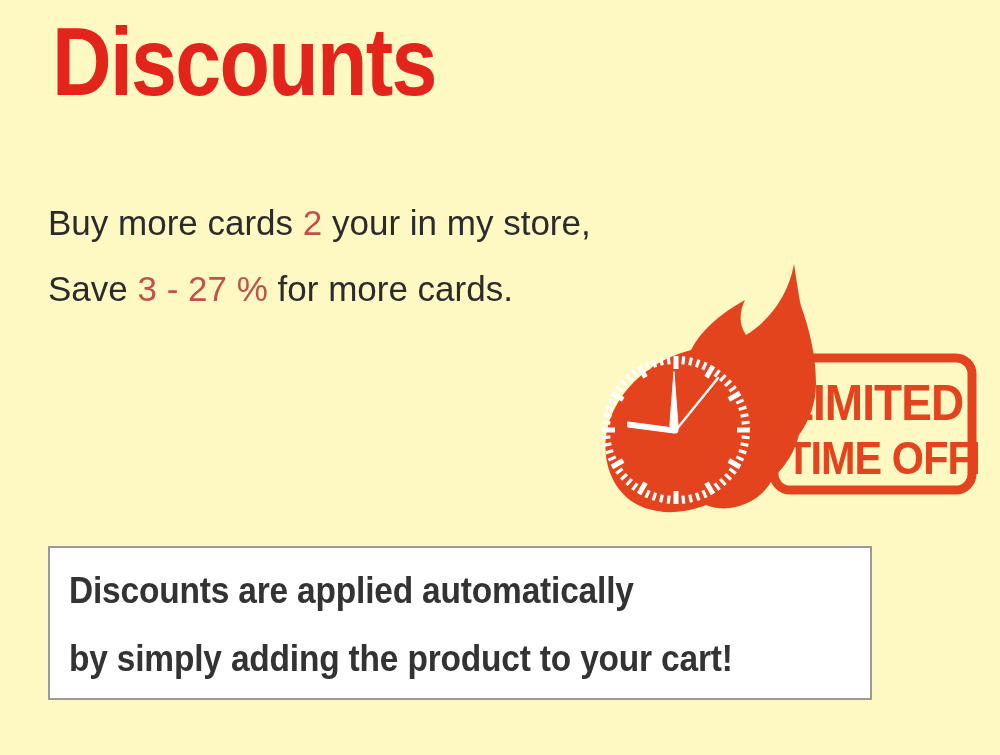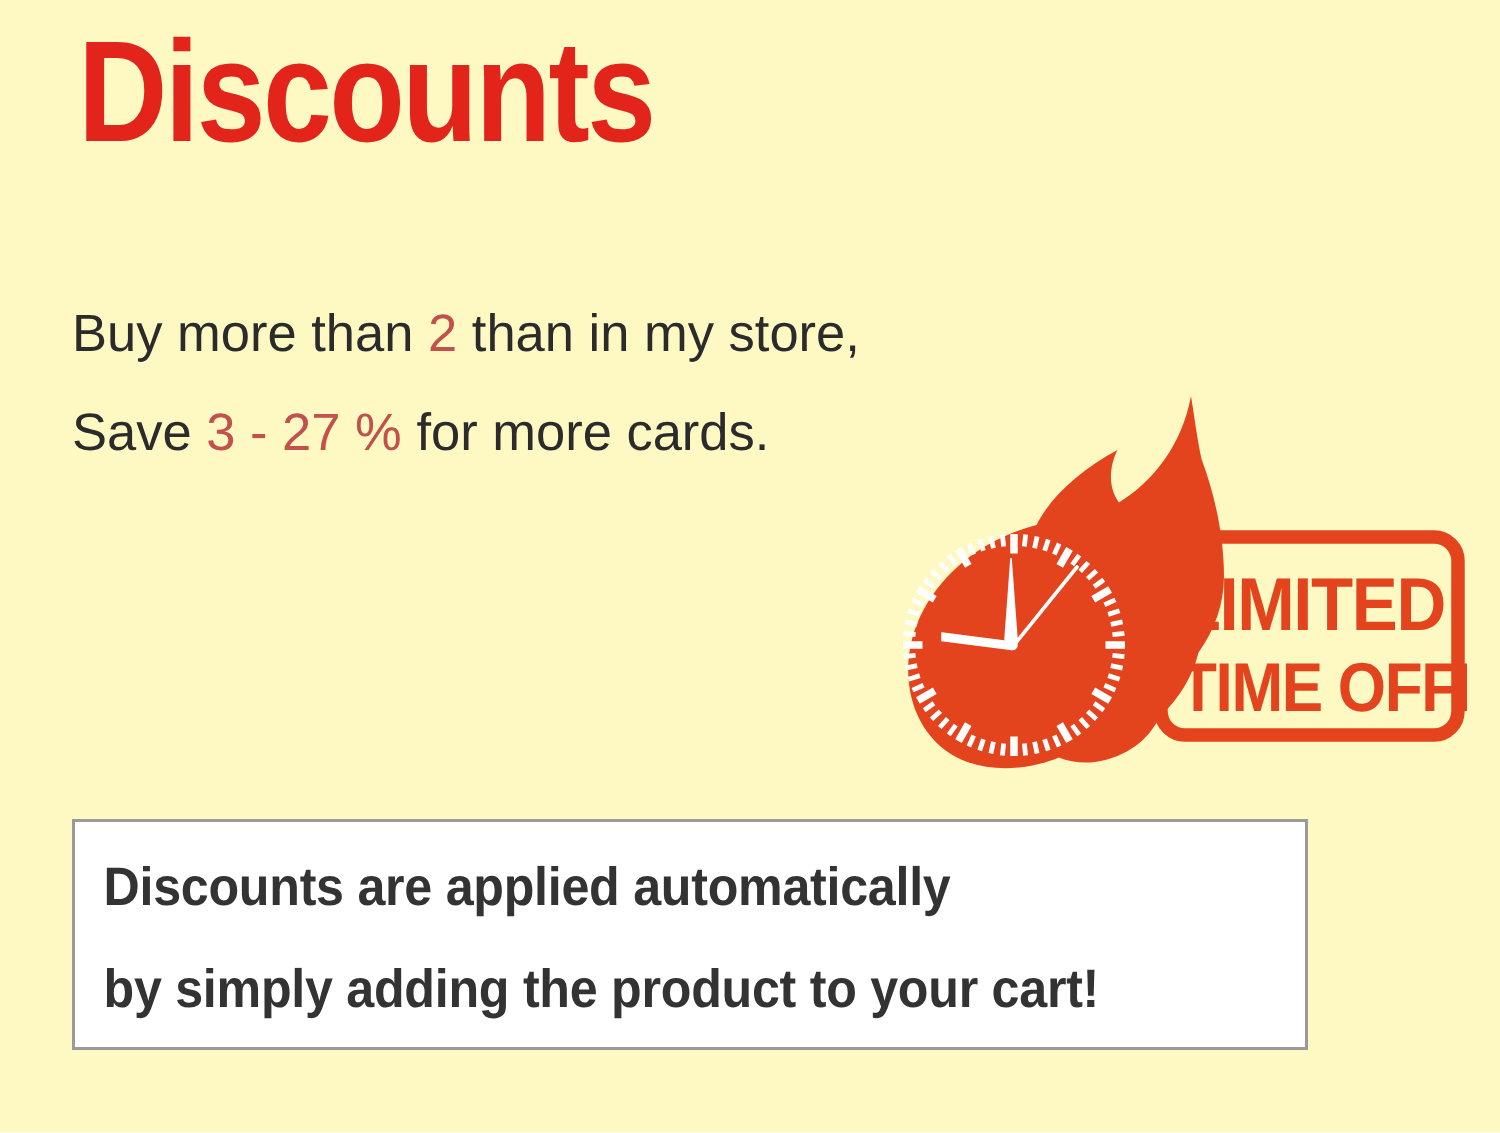--- a/index.html
+++ b/index.html
@@ -100,21 +100,21 @@
   .note-line-2 { top: 90px; }
 </style>
 </head>
 <body>
 
 <div id="banner">
 
   <div class="title">Discounts</div>
 
   <div class="copy-line copy-line-1">
-    <span>Buy more than </span><span class="accent">2</span><span> than in my store,</span>
+    <span>Buy more cards </span><span class="accent">2</span><span> your in my store,</span>
   </div>
 
   <div class="copy-line copy-line-2">
     <span>Save </span><span class="accent">3 - 27 %</span><span> for more cards.</span>
   </div>
 
 
   <div class="offer-graphic">
     <svg viewBox="0 0 390 255" xmlns="http://www.w3.org/2000/svg">
       <g>

